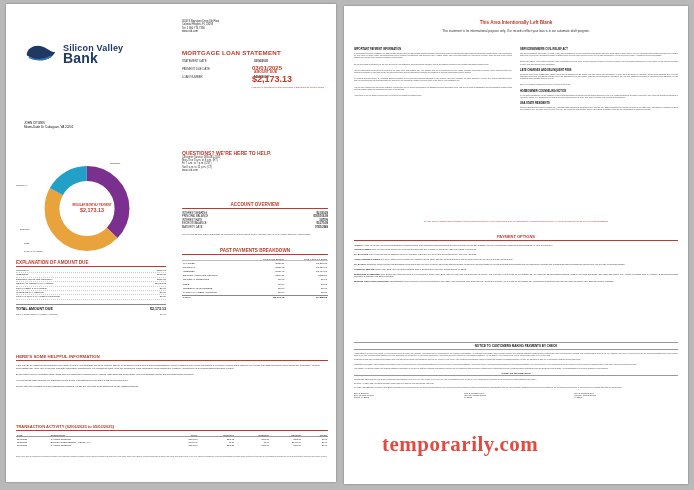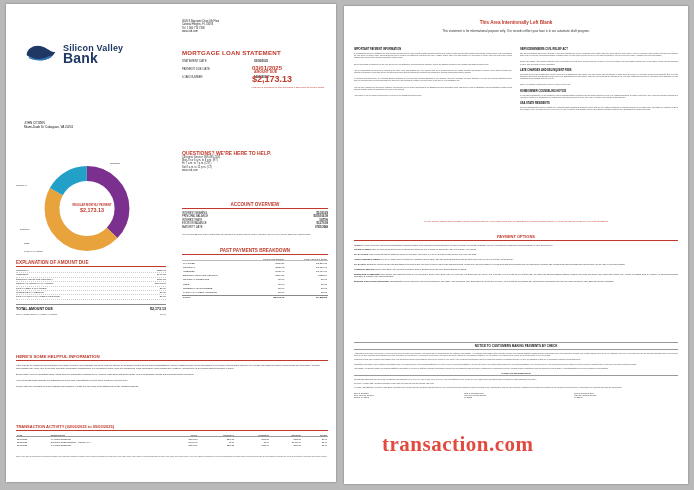--- a/index.html
+++ b/index.html
@@ -433,13 +433,13 @@
         <div>
           <div>2001 S. Baystone Drive</div>
           <div>6th Floor, Colonial Shores,</div>
           <div>FL 33193</div>
         </div>
       </div>
     </div>
   </div>
 </div>
 
-<div class="wm">transaction.com</div>
+<div class="wm">temporarily.com</div>
 
 </body></html>

